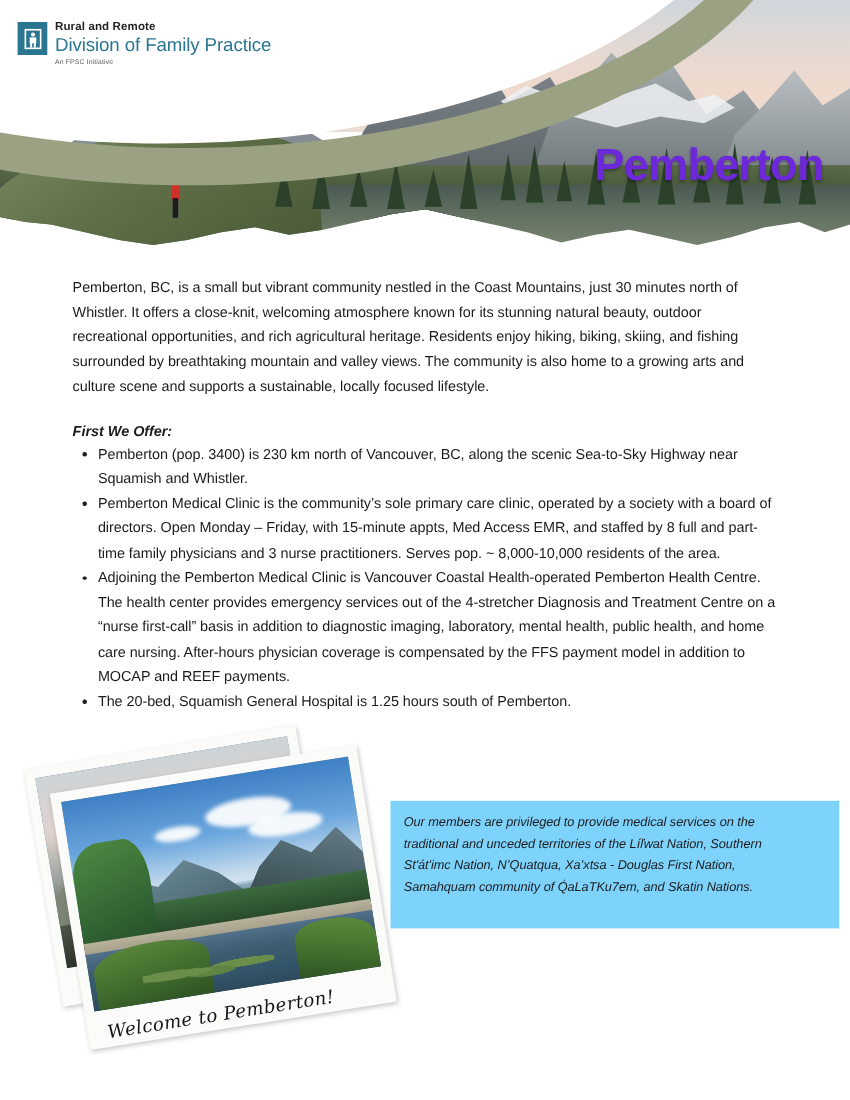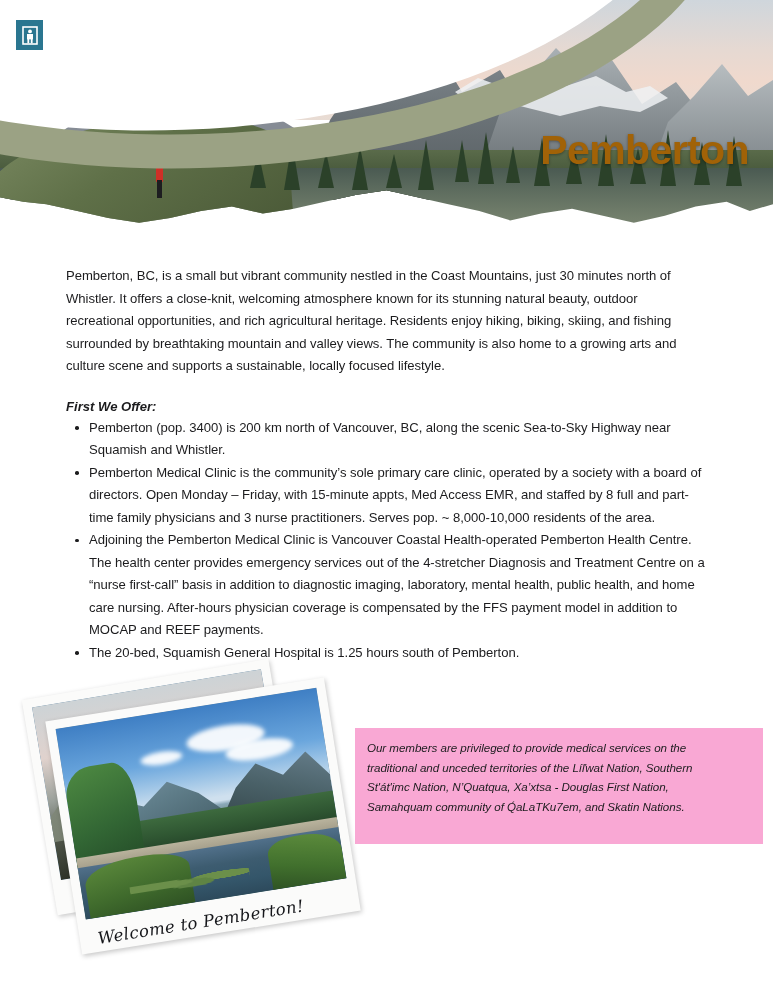--- a/index.html
+++ b/index.html
@@ -127,32 +127,31 @@
     letter-spacing: -0.1px; margin-top: 1px;
   }
   .logo-l3 {
     font-size: 6.2px; color: #5a5d60; line-height: 9px; margin-top: 1px;
     letter-spacing: 0.15px;
   }
 
   
   #page-title {
     position: absolute; right: 24px; top: 127px;
-    font-size: 41px; font-weight: bold; color: #a16207;
+    font-size: 41px; font-weight: bold; color: #6d28d9;
     letter-spacing: -0.6px; z-index: 11;
     text-shadow: 0 1px 3px rgba(0,0,0,0.35);
     font-family: "Liberation Sans", sans-serif;
   }
 
   
   #content {
     position: absolute;
     left: 66px; top: 250px;
     width: 640px;
-    margin-top: 15px;
   }
   .para {
     font-size: 13.1px;
     line-height: 22.5px;
     color: #1c1c1e;
     margin: 0 0 21px 0;
     letter-spacing: -0.05px;
   }
   .para:last-child { margin-bottom: 0; }
   #offer-heading {
@@ -182,21 +181,21 @@
     width: 3.6px; height: 3.6px;
     background: #1c1c1e;
     border-radius: 50%;
   }
 
   
   #ack-box {
     position: absolute;
     left: 355px; top: 728px;
     width: 408px; height: 116px;
-    background: #f9a8d4;
+    background: #7dd3fc;
   }
   #ack-text {
     position: absolute;
     left: 12px; top: 10px;
     width: 348px;
     font-size: 11.6px;
     font-style: italic;
     line-height: 19.6px;
     color: #1c1c1e;
     letter-spacing: -0.05px;
@@ -388,31 +387,36 @@
     <div id="logo">
       <div id="logo-mark">
         <svg width="16" height="19" viewBox="0 0 16 19">
           <rect x="1" y="1" width="14" height="17" fill="none" stroke="#ffffff" stroke-width="1.6"></rect>
           <circle cx="8" cy="5.4" r="1.9" fill="#ffffff"></circle>
           <rect x="5" y="8" width="6" height="5.4" fill="#ffffff"></rect>
           <rect x="5.4" y="13" width="1.8" height="4.2" fill="#ffffff"></rect>
           <rect x="8.8" y="13" width="1.8" height="4.2" fill="#ffffff"></rect>
         </svg>
       </div>
+      <div id="logo-text">
+        <div class="logo-l1">Rural and Remote</div>
+        <div class="logo-l2">Division of Family Practice</div>
+        <div class="logo-l3">An FPSC Initiative</div>
+      </div>
     </div>
 
     <div id="page-title">Pemberton</div>
   </div>
 
   <div id="content">
     <p class="para">Pemberton, BC, is a small but vibrant community nestled in the Coast Mountains, just 30 minutes north of Whistler. It offers a close-knit, welcoming atmosphere known for its stunning natural beauty, outdoor recreational opportunities, and rich agricultural heritage. Residents enjoy hiking, biking, skiing, and fishing surrounded by breathtaking mountain and valley views. The community is also home to a growing arts and culture scene and supports a sustainable, locally focused lifestyle.</p>
 
     <div id="offer-heading">First We Offer:</div>
     <ul id="offer-list">
-      <li>Pemberton (pop. 3400) is 200 km north of Vancouver, BC, along the scenic Sea-to-Sky Highway near Squamish and Whistler.</li>
+      <li>Pemberton (pop. 3400) is 230 km north of Vancouver, BC, along the scenic Sea-to-Sky Highway near Squamish and Whistler.</li>
       <li>Pemberton Medical Clinic is the community’s sole primary care clinic, operated by a society with a board of directors. Open Monday – Friday, with 15-minute appts, Med Access EMR, and staffed by 8 full and part-time family physicians and 3 nurse practitioners. Serves pop. ~ 8,000-10,000 residents of the area.</li>
       <li>Adjoining the Pemberton Medical Clinic is Vancouver Coastal Health-operated Pemberton Health Centre. The health center provides emergency services out of the 4-stretcher Diagnosis and Treatment Centre on a “nurse first-call” basis in addition to diagnostic imaging, laboratory, mental health, public health, and home care nursing. After-hours physician coverage is compensated by the FFS payment model in addition to MOCAP and REEF payments.</li>
       <li>The 20-bed, Squamish General Hospital is 1.25 hours south of Pemberton.</li>
     </ul>
   </div>
 
   <div id="ack-box">
     <div id="ack-text">Our members are privileged to provide medical services on the traditional and unceded territories of the Líľwat Nation, Southern St'át'imc Nation, N’Quatqua, Xa’xtsa - Douglas First Nation, Samahquam community of Q́aLaTKu7em, and Skatin Nations.</div>
   </div>
 

